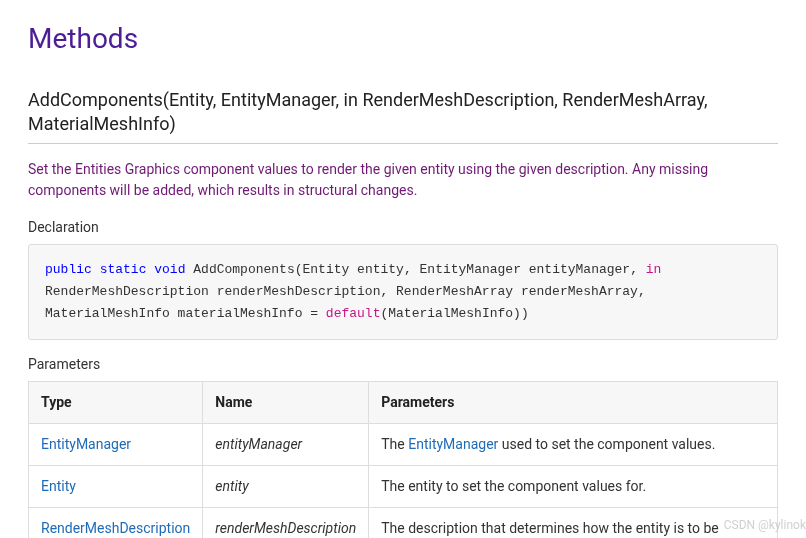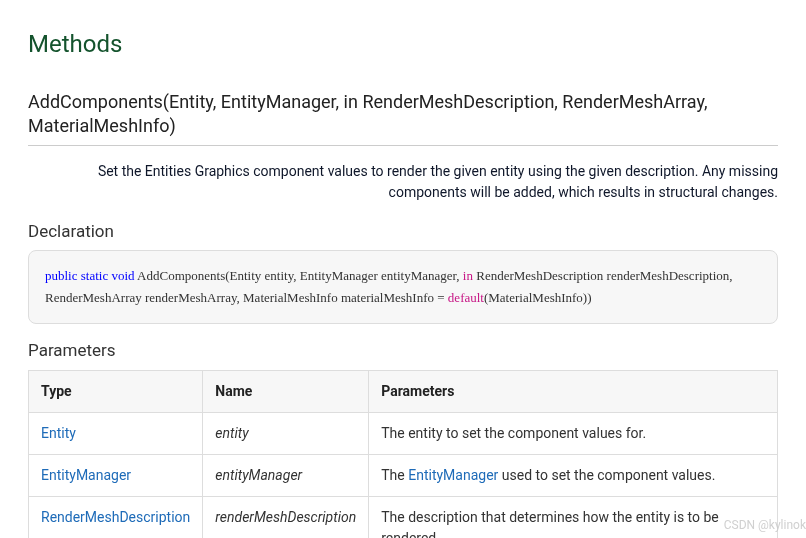--- a/index.html
+++ b/index.html
@@ -7,51 +7,50 @@
     font-family: -apple-system, BlinkMacSystemFont, "Segoe UI", Roboto, "Helvetica Neue", Arial, sans-serif;
     margin: 0;
     padding: 18px 28px;
     color: #333;
     background: #fff;
     font-size: 14px;
     line-height: 1.5;
     width: 806px;
   }
   h2.section-title {
-    font-size: 24px;
+    font-size: 28px;
     font-weight: 400;
-    margin: 8px 0 28px 0;
-    color: #14532d;
+    margin: 0 0 28px 0;
+    color: #4c1d95;
   }
   h3.method-title {
     font-size: 18px;
     font-weight: 400;
     margin: 0 0 15px 0;
     color: #222;
     border-bottom: 1px solid #ccc;
     padding-bottom: 6px;
     word-wrap: break-word;
     line-height: 1.35;
   }
   p.desc {
     margin: 8px 0 16px 0;
-    color: #0f172a;
-    text-align: right;
+    color: #701a75;
   }
   .sublabel {
-    font-size: 17px;
+    font-size: 14px;
     margin: 12px 0 6px 0;
     color: #333;
   }
   pre.code {
     background: #f7f7f7;
     border: 1px solid #ddd;
-    border-radius: 8px;
+    border-radius: 3px;
     padding: 14px 16px;
-    font-family: Liberation Serif, serif;
+    font-family: Liberation Mono, monospace;
     font-size: 13px;
     line-height: 1.7;
     white-space: pre-wrap;
     word-wrap: break-word;
     margin: 0 0 14px 0;
     color: #333;
   }
   pre.code .kw { color: #0000ff; }
   pre.code .kw2 { color: #c71585; }
   pre.code .id  { color: #333; }
@@ -104,28 +103,28 @@
 <table>
   <thead>
     <tr>
       <th>Type</th>
       <th>Name</th>
       <th>Parameters</th>
     </tr>
   </thead>
   <tbody id="param-rows">
       <tr>
+        <td class="type"><a href="#">EntityManager</a></td>
+        <td class="name">entityManager</td>
+        <td class="desc">The <a href="#">EntityManager</a> used to set the component values.</td>
+      </tr>
+      <tr>
         <td class="type"><a href="#">Entity</a></td>
         <td class="name">entity</td>
         <td class="desc">The entity to set the component values for.</td>
-      </tr>
-      <tr>
-        <td class="type"><a href="#">EntityManager</a></td>
-        <td class="name">entityManager</td>
-        <td class="desc">The <a href="#">EntityManager</a> used to set the component values.</td>
       </tr>
       <tr>
         <td class="type"><a href="#">RenderMeshDescription</a></td>
         <td class="name">renderMeshDescription</td>
         <td class="desc">The description that determines how the entity is to be rendered.</td>
       </tr>
     </tbody>
 </table>
 
 <div class="watermark">CSDN @kylinok</div>

